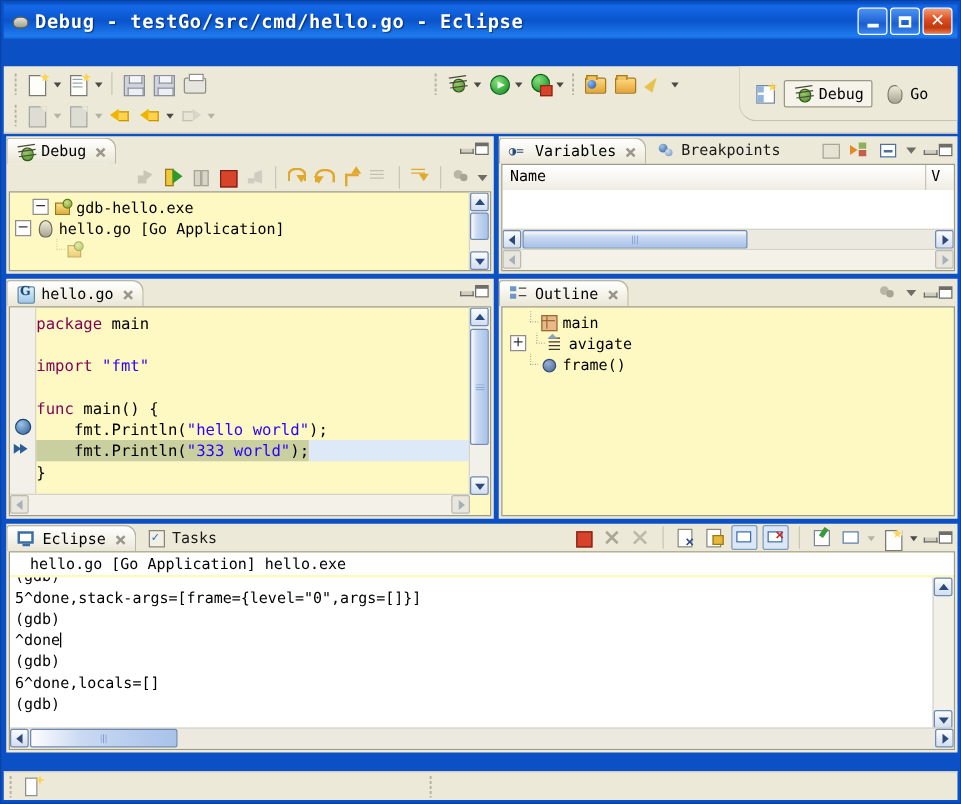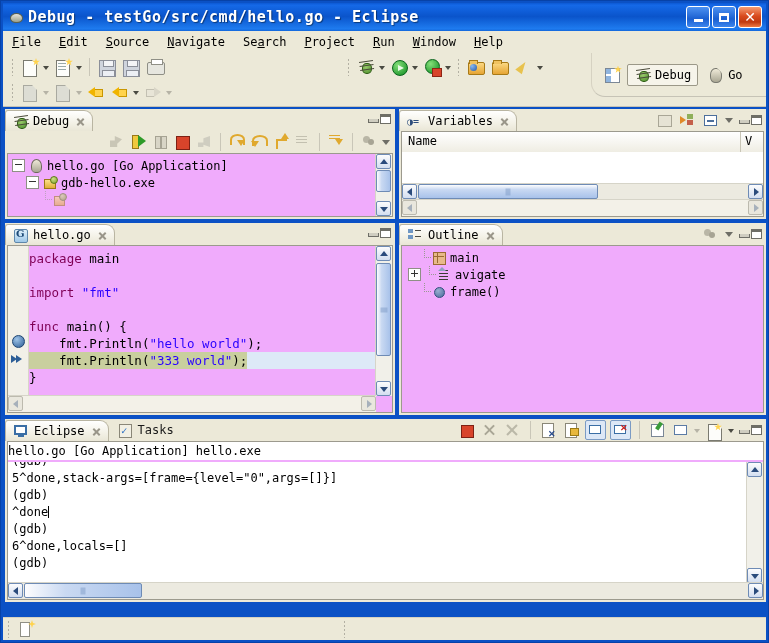--- a/index.html
+++ b/index.html
@@ -146,21 +146,21 @@
   .ptab.inactive{color:#1a1a1a;border:1px solid transparent;}
   .tab-x{
     width:9px;height:9px;position:relative;margin-left:3px;flex:0 0 auto;
   }
   .tab-x:before,.tab-x:after{
     content:"";position:absolute;left:0;top:4px;width:9px;height:2px;background:#9a968a;
   }
   .tab-x:before{transform:rotate(45deg);} .tab-x:after{transform:rotate(-45deg);}
   .pbody{
     position:absolute;left:2px;right:2px;bottom:2px;
-    background:#f0abfc;border:1px solid #9c9a8e;box-sizing:border-box;overflow:hidden;
+    background:#fef9c3;border:1px solid #9c9a8e;box-sizing:border-box;overflow:hidden;
   }
   .ptoolbar{position:absolute;right:2px;height:20px;display:flex;align-items:center;gap:2px;}
   .vmini{width:11px;height:11px;position:relative;flex:0 0 auto;}
   .vmini.min:after{content:"";position:absolute;left:1px;bottom:2px;width:9px;height:3px;border:1px solid #6e6e66;border-top:0;background:#cfcdc0;}
   .vmini.max:after{content:"";position:absolute;left:0;top:0;width:11px;height:10px;border:1px solid #6e6e66;border-top-width:3px;background:#fff;box-sizing:border-box;}
   .vmenu{width:13px;height:11px;position:relative;flex:0 0 auto;}
   .vmenu:after{content:"";position:absolute;left:2px;top:3px;border-left:4.5px solid transparent;border-right:4.5px solid transparent;border-top:5px solid #6e6e66;}
   
   .tree{padding:3px 0 0 4px;font-family:"DejaVu Sans Mono",monospace;font-size:12px;}
   .trow{display:flex;align-items:center;height:17px;white-space:nowrap;}
@@ -210,21 +210,21 @@
   .str{color:#2A00FF;}
   .hl-line{background:#C9CF9E;display:inline-block;}
   .hl-sel{position:absolute;left:0;right:0;height:17px;background:#DDE9F7;}
   .bp{position:absolute;left:4px;width:11px;height:11px;border-radius:50%;
     background:radial-gradient(circle at 35% 30%,#9FC4E8,#2C5D96);border:1px solid #1d4472;}
   .ipt{position:absolute;left:2px;width:15px;height:12px;}
   .ipt:before,.ipt:after{content:"";position:absolute;top:2px;
     border-top:4px solid transparent;border-bottom:4px solid transparent;border-left:6px solid #2C5D96;}
   .ipt:before{left:1px;} .ipt:after{left:6px;}
   
-  .conhdr{font-family:"DejaVu Sans Mono",monospace;font-size:12px;padding:2px 0;background:#fff;}
+  .conhdr{font-family:"DejaVu Sans Mono",monospace;font-size:12px;padding:2px 16px;background:#fff;}
   .conline{font-family:"DejaVu Sans Mono",monospace;font-size:12px;line-height:17px;padding-left:4px;white-space:pre;}
   .caret{display:inline-block;width:1px;height:12px;background:#000;vertical-align:-2px;}
   
   .statusbar{position:absolute;left:2px;bottom:2px;width:763px;height:22px;background:#ECE9D8;
     border-top:1px solid #D6D2C2;display:flex;align-items:center;}
   .ic-wbsel{position:absolute;left:5px;top:4px;width:8px;height:13px;background:#fff;border:1px solid #8f8f86;}
   .ic-wbsel:after{content:"";position:absolute;left:7px;top:-3px;width:8px;height:8px;
     background:#FFD34D;clip-path:polygon(50% 0,62% 38%,100% 50%,62% 62%,50% 100%,38% 62%,0 50%,38% 38%);}
 </style>
 </head>
@@ -241,31 +241,20 @@
         </div>
       <div class="wbtn max">
           <i></i>
         </div>
       <div class="wbtn close">
           <i>✕</i>
         </div>
     </div>
   </div>
 
-  <div class="menubar">
-    <div class="menu-item"><u>F</u>ile</div>
-    <div class="menu-item"><u>E</u>dit</div>
-    <div class="menu-item"><u>S</u>ource</div>
-    <div class="menu-item"><u>N</u>avigate</div>
-    <div class="menu-item">Se<u>a</u>rch</div>
-    <div class="menu-item"><u>P</u>roject</div>
-    <div class="menu-item"><u>R</u>un</div>
-    <div class="menu-item"><u>W</u>indow</div>
-    <div class="menu-item"><u>H</u>elp</div>
-  </div>
 
   <div class="toolbar">
     <div class="tb-row r1" style="left:4px;">
       <span class="grip"></span>
       <span class="tbi">
           <i class="ic-doc"></i>
           <i class="ic-star"></i>
         </span>
       <span class="arrowdn"></span>
       <span class="tbi">
@@ -411,29 +400,29 @@
       <span class="sep"></span>
       <span class="tbi" style="width:20px;">
           <i style="position:absolute;left:4px;top:5px;width:7px;height:7px;border-radius:50%;background:#b9b6a6;"></i>
           <i style="position:absolute;left:9px;top:8px;width:6px;height:6px;border-radius:50%;background:#a7a494;"></i>
         </span>
       <span class="vmenu"></span>
     </div>
     <div class="pbody" style="top:44px;">
       <div class="tree">
         <div class="trow">
-          <span class="texp"></span>
-          <span class="ti ti-launch"></span>
-          <span>hello.go [Go Application]</span>
-        </div>
-        <div class="trow">
           <span class="tspacer"></span>
           <span class="texp"></span>
           <span class="ti ti-proc"></span>
           <span>gdb-hello.exe</span>
+        </div>
+        <div class="trow">
+          <span class="texp"></span>
+          <span class="ti ti-launch"></span>
+          <span>hello.go [Go Application]</span>
         </div>
         <div class="trow" style="opacity:.55;">
           <span class="tspacer"></span>
           <span class="tspacer"></span>
           <span class="tdots"></span>
           <span class="ti ti-thread"></span>
         </div>
       </div>
       <div class="vsb">
         <div class="sbbtn up" style="left:0;top:0;"></div>
@@ -444,20 +433,27 @@
   </div>
 
   <div class="panel" style="left:398px;top:108px;width:367px;height:110px;">
     <div class="ptabs">
       <div class="ptab active">
         <span class="tbi" style="width:16px;height:14px;">
           <i style="position:absolute;left:0;top:2px;font-size:10px;font-family:'DejaVu Sans Mono',monospace;font-style:normal;color:#2c4c7c;">◑=</i>
         </span>
         <span>Variables</span>
         <span class="tab-x"></span>
+      </div>
+      <div class="ptab inactive">
+        <span class="tbi" style="width:15px;height:14px;">
+          <i style="position:absolute;left:2px;top:2px;width:7px;height:7px;border-radius:50%;background:radial-gradient(circle at 35% 30%,#9FC4E8,#2C5D96);"></i>
+          <i style="position:absolute;left:7px;top:6px;width:6px;height:6px;border-radius:50%;background:radial-gradient(circle at 35% 30%,#cfe0f2,#6d8fc0);"></i>
+        </span>
+        <span>Breakpoints</span>
       </div>
     </div>
     <div class="ptoolbar" style="top:1px;right:4px;">
       <span class="tbi" style="width:19px;height:18px;">
           <i style="position:absolute;left:3px;top:4px;width:12px;height:10px;background:#e6e3d4;border:1px solid #a9a696;"></i>
         </span>
       <span class="tbi" style="width:19px;height:18px;">
           <i style="position:absolute;left:2px;top:5px;border-top:4px solid transparent;border-bottom:4px solid transparent;border-left:6px solid #E08A28;"></i>
           <i style="position:absolute;left:9px;top:3px;width:6px;height:5px;background:#8FAF5A;"></i>
           <i style="position:absolute;left:9px;top:9px;width:6px;height:5px;background:#C4604A;"></i>

